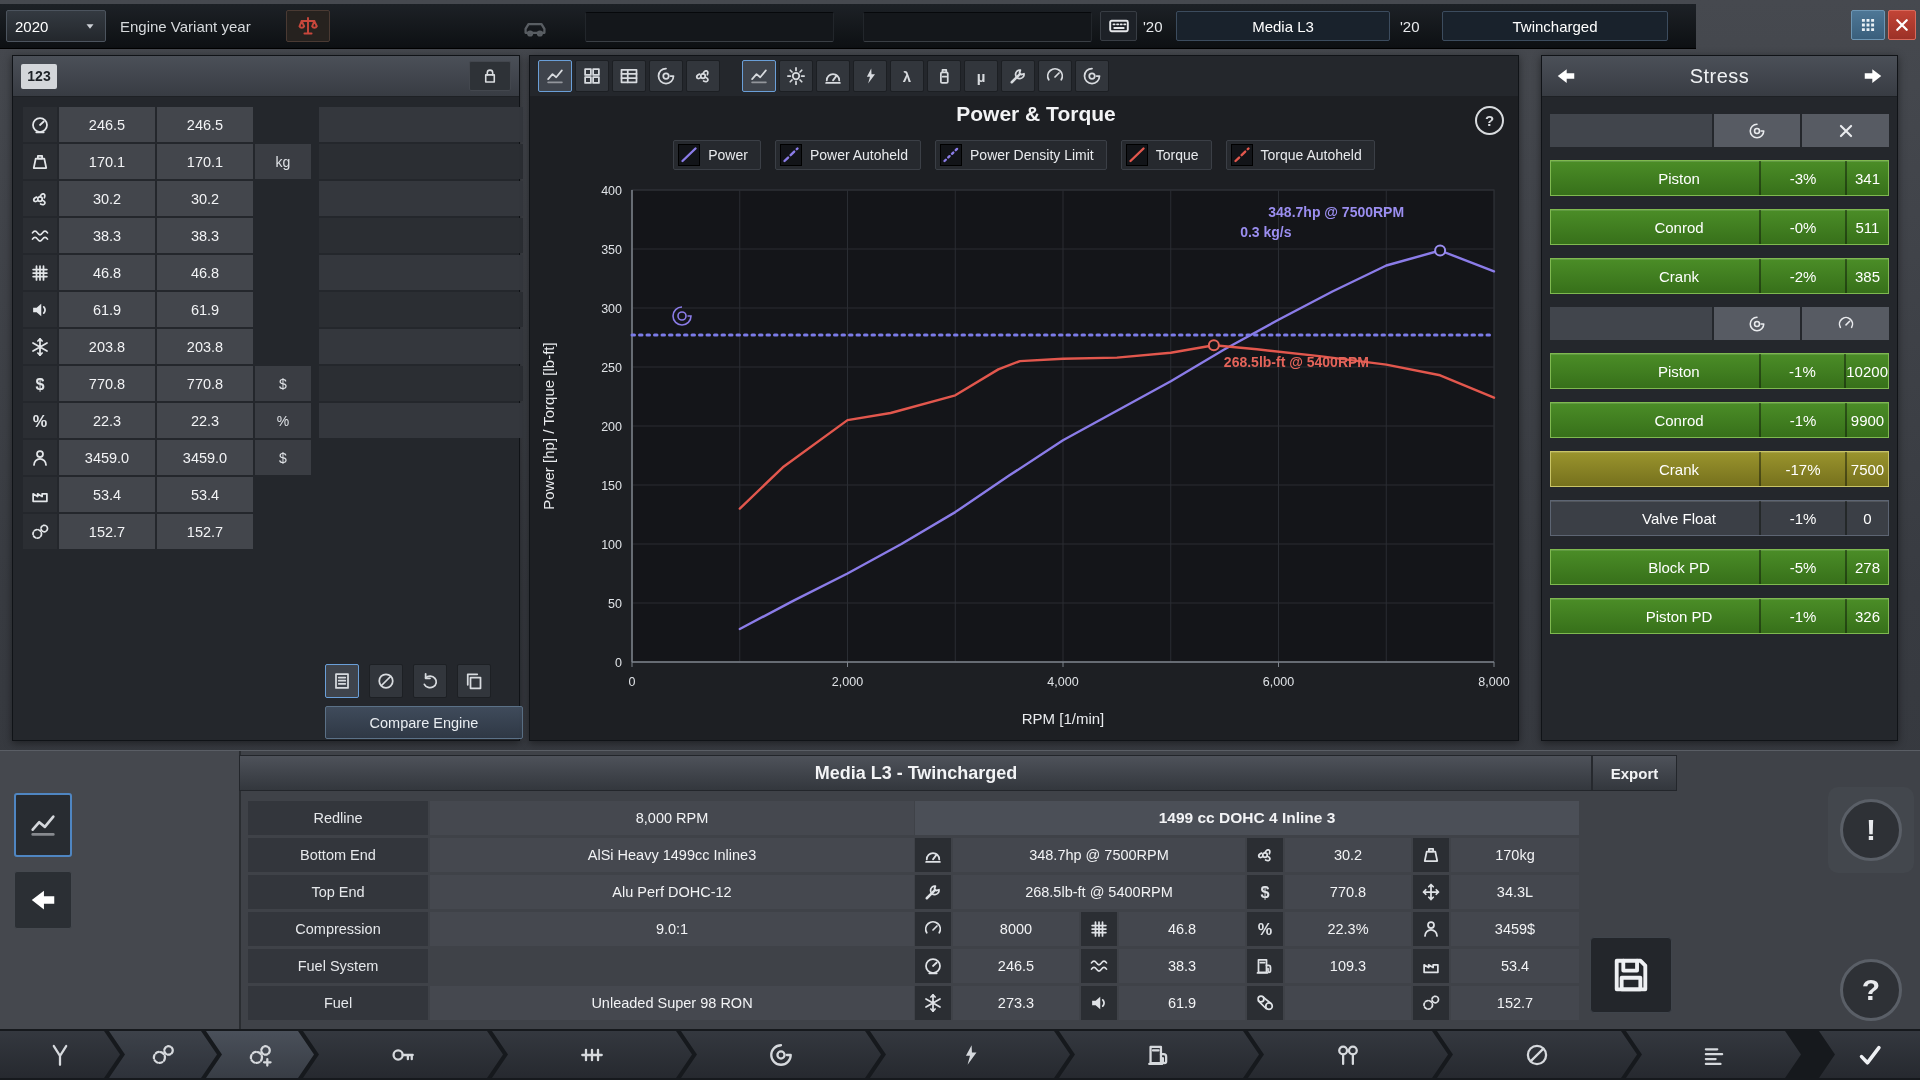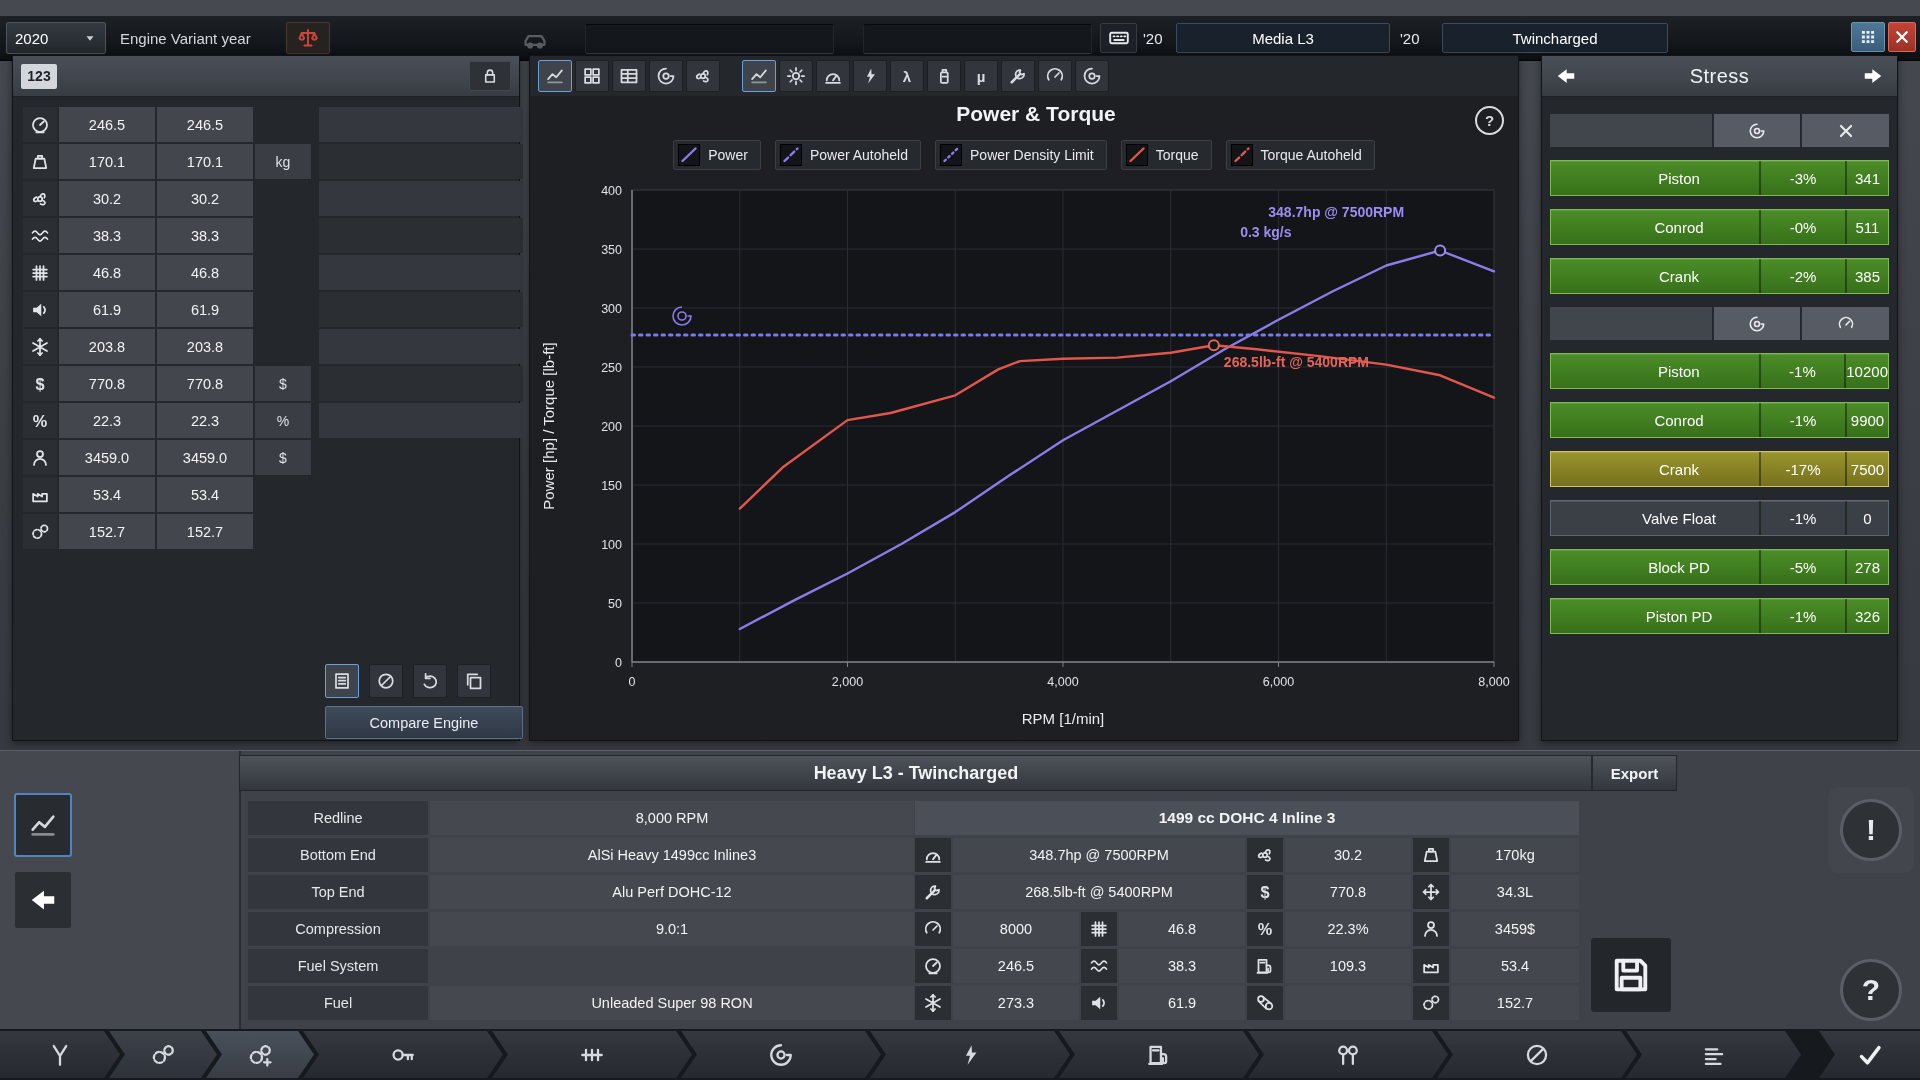--- a/index.html
+++ b/index.html
@@ -3,21 +3,21 @@
 <meta charset="utf-8">
 <style>
   html,body{margin:0;padding:0;background:#24262b;}
   body{width:1920px;height:1080px;overflow:hidden;font-family:"Liberation Sans","DejaVu Sans",sans-serif;color:#e9ebee;-webkit-font-smoothing:antialiased;}
   #app{position:relative;width:1920px;height:1080px;background:linear-gradient(180deg,#46494f 0%,#383b41 55%,#33363c 100%);overflow:hidden;}
   .ic-wrap{display:inline-flex;align-items:center;justify-content:center;line-height:0;}
   svg.ic{width:100%;height:100%;stroke:currentColor;fill:none;stroke-width:1.4;stroke-linecap:round;stroke-linejoin:round;}
   svg.ic text{stroke:none;fill:currentColor;font-weight:bold;font-family:"Liberation Sans",sans-serif;}
 
   
-  .topbar{position:absolute;left:0;top:16px;width:1920px;height:44px;background:linear-gradient(#1d2126,#0d1013);border-bottom:1px solid #000;}
+  .topbar{position:absolute;left:0;top:4px;width:1696px;height:44px;background:linear-gradient(#1d2126,#0d1013);border-bottom:1px solid #000;}
   .year-dd{position:absolute;left:6px;top:6px;width:100px;height:32px;background:linear-gradient(#343a41,#23272c);border:1px solid #4c545e;border-radius:2px;display:flex;align-items:center;padding:0 8px;box-sizing:border-box;font-size:15px;color:#fff;}
   .year-dd .cart{margin-left:auto;width:14px;height:14px;color:#cdd1d6;}
   .tb-label{position:absolute;left:120px;top:0;height:44px;display:flex;align-items:center;font-size:15px;color:#d6d9dc;}
   .tb-sq{position:absolute;top:6px;height:32px;border-radius:2px;display:flex;align-items:center;justify-content:center;box-sizing:border-box;}
   .scales-btn{left:286px;width:44px;background:#26221f;border:1px solid #4a3a33;color:#c8473c;}
   .car-ghost{position:absolute;left:522px;top:9px;width:26px;height:26px;color:#70757b;opacity:.75;}
   .tb-field{position:absolute;top:8px;height:28px;background:#14171b;border-top:1px solid #06080b;border-bottom:1px solid #3a3f45;border-left:1px solid #22262b;border-right:1px solid #22262b;border-radius:2px;}
   .kb-box{left:1100px;width:37px;background:#1d2127;border:1px solid #383d44;color:#e6e8eb;}
   .tb-year{position:absolute;top:0;height:44px;display:flex;align-items:center;font-size:15px;color:#e8eaed;}
   .name-field{position:absolute;top:7px;height:30px;background:#19222c;border:1px solid #3c4c5e;border-radius:2px;display:flex;align-items:center;justify-content:center;font-size:15px;color:#fff;box-sizing:border-box;}
@@ -723,21 +723,21 @@
       </div>
       <div class="back-btn">
         <span class="ic-wrap" style="width:30px;height:30px">
             <svg class="ic" viewBox="0 0 16 16" aria-hidden="true">
               <path style="fill:currentColor;stroke:none" d="M14 6 H8.5 V3 L2 8 l6.5 5 V10 H14 z"></path>
             </svg>
           </span>
       </div>
     </div>
     <div class="btitle">
-      <div class="btitle-text">Heavy L3 - Twincharged</div>
+      <div class="btitle-text">Media L3 - Twincharged</div>
       <div class="export-cell" style="cursor:pointer">Export</div>
     </div>
     <div class="specs" id="specs">
         <div class="spec-row">
           <div class="spec-label">Redline</div>
           <div class="spec-value">8,000 RPM</div>
         </div>
         <div class="spec-row">
           <div class="spec-label">Bottom End</div>
           <div class="spec-value">AlSi Heavy 1499cc Inline3</div>

